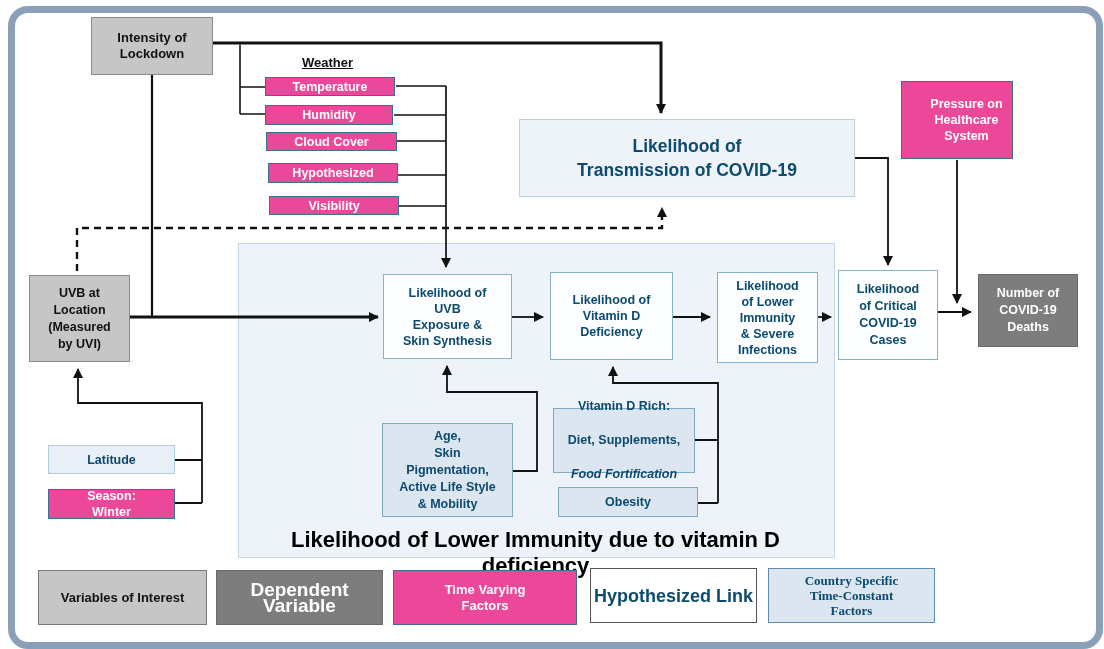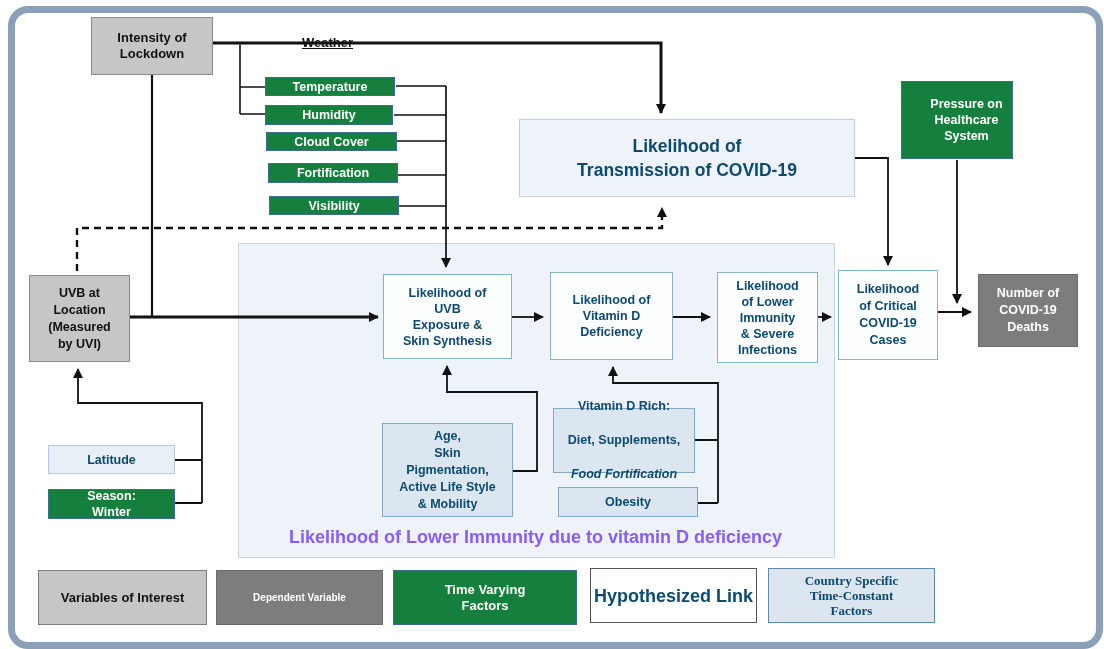--- a/index.html
+++ b/index.html
@@ -3,32 +3,32 @@
 <meta charset="utf-8">
 <style>
   html,body{margin:0;padding:0;background:#ffffff;}
   .stage{position:relative;width:1104px;height:649px;background:#ffffff;overflow:hidden;
          font-family:"Liberation Sans", sans-serif;}
   .frame{position:absolute;left:8px;top:6px;width:1081px;height:629px;
          border:7px solid #8ba0b8;border-radius:20px;}
   .node{position:absolute;box-sizing:border-box;display:flex;align-items:center;justify-content:center;
         text-align:center;font-weight:bold;font-size:12.5px;line-height:16px;color:#0c4a6e;
         white-space:pre-line;}
-  .steel{background:#15803d;color:#ffffff;border:1px solid #3e6c96;}
+  .steel{background:#ec4899;color:#ffffff;border:1px solid #3e6c96;}
   .gray{background:#c6c6c6;border:1px solid #8a8a8a;color:#111;}
   .darkgray{background:#7d7d7d;border:1px solid #6a6a6a;color:#ffffff;}
   .pale{background:#dbe6f1;border:1px solid #7fa9c4;}
   .palelight{background:#e9eff7;border:1px solid #b3cbdc;}
   .proc{background:#fdfeff;border:1.5px solid #85b3c8;}
   .bigpale{background:#edf3f9;border:1px solid #bfd0dd;}
   .container-box{position:absolute;background:#eef3f9;border:1.5px solid #c6d6e2;}
   .whitebox{background:#ffffff;border:1px solid #555;}
   .big{font-size:17.5px;line-height:24px;}
   .lh17{line-height:17px;}
-  .caption{position:absolute;font-weight:bold;font-size:18px;color:#8b5cf6;text-align:center;}
+  .caption{position:absolute;font-weight:bold;font-size:22px;color:#000000;text-align:center;}
   .weather-label{position:absolute;font-weight:bold;font-size:13px;color:#111;
                  text-decoration:underline;}
   .conn{position:absolute;left:0;top:0;pointer-events:none;}
   .ital{font-style:italic;display:block;}
   .ln{display:block;}
 </style>
 </head>
 <body>
 
 <div class="stage">
@@ -55,26 +55,26 @@
     <path d="M673,317 H710" stroke="#111" stroke-width="1.8" fill="none" marker-end="url(#ah)"></path>
     <path d="M818,317 H831" stroke="#111" stroke-width="1.8" fill="none" marker-end="url(#ah)"></path>
     <path d="M513,471 H537 V392 H447 V366" stroke="#111" stroke-width="1.8" fill="none" marker-end="url(#ah)"></path>
     <path d="M695,440 H718 M698,503 H718 M718,503 V383 H613 V367" stroke="#111" stroke-width="1.8" fill="none" marker-end="url(#ah)"></path>
     <path d="M175,460 H202 M175,503 H202 M202,503 V403 H78 V369" stroke="#111" stroke-width="1.8" fill="none" marker-end="url(#ah)"></path>
   </svg>
 
   <div class="node gray" style="left:91px;top:17px;width:122px;height:58px;font-size:13px;">Intensity of
 Lockdown</div>
 
-  <div class="weather-label" style="left:302px;top:35px;">Weather</div>
+  <div class="weather-label" style="left:302px;top:55px;">Weather</div>
 
   <div class="node steel" style="left:265px;top:77px;width:130px;height:19px;">Temperature</div>
   <div class="node steel" style="left:265px;top:105px;width:128px;height:20px;">Humidity</div>
   <div class="node steel" style="left:266px;top:132px;width:131px;height:19px;">Cloud Cover</div>
-  <div class="node steel" style="left:268px;top:163px;width:130px;height:20px;">Fortification</div>
+  <div class="node steel" style="left:268px;top:163px;width:130px;height:20px;">Hypothesized</div>
   <div class="node steel" style="left:269px;top:196px;width:130px;height:19px;">Visibility</div>
 
   <div class="node bigpale big" style="left:519px;top:119px;width:336px;height:78px;">Likelihood of
 Transmission of COVID-19</div>
 
   <div class="node steel" style="left:901px;top:81px;width:112px;height:78px;padding-left:19px;">Pressure on
 Healthcare
 System</div>
 
   <div class="node palelight" style="left:48px;top:445px;width:127px;height:29px;">Latitude</div>
@@ -118,20 +118,20 @@
       <span class="ln">Diet, Supplements,</span>
       <span class="ital">Food Fortification</span>
     </div>
   </div>
 
   <div class="node pale" style="left:558px;top:487px;width:140px;height:30px;">Obesity</div>
 
   <div class="caption" style="left:238px;top:527px;width:595px;">Likelihood of Lower Immunity  due to vitamin D deficiency</div>
 
   <div class="node gray" style="left:38px;top:570px;width:169px;height:55px;font-size:13px;border-color:#7a7a7a;">Variables of Interest</div>
-  <div class="node darkgray" style="left:216px;top:570px;width:167px;height:55px;font-size:10px;">Dependent Variable</div>
+  <div class="node darkgray" style="left:216px;top:570px;width:167px;height:55px;font-size:19px;">Dependent Variable</div>
   <div class="node steel" style="left:393px;top:570px;width:184px;height:55px;font-size:13px;">Time Varying
 Factors</div>
   <div class="node whitebox" style="left:590px;top:568px;width:167px;height:55px;font-size:18px;">Hypothesized Link</div>
   <div class="node pale" style="left:768px;top:568px;width:167px;height:55px;font-size:13px;border-color:#5d8ab0;line-height:15px;font-family:Liberation Serif, serif;">Country Specific
 Time-Constant
 Factors</div>
 </div>
 
 </body></html>

